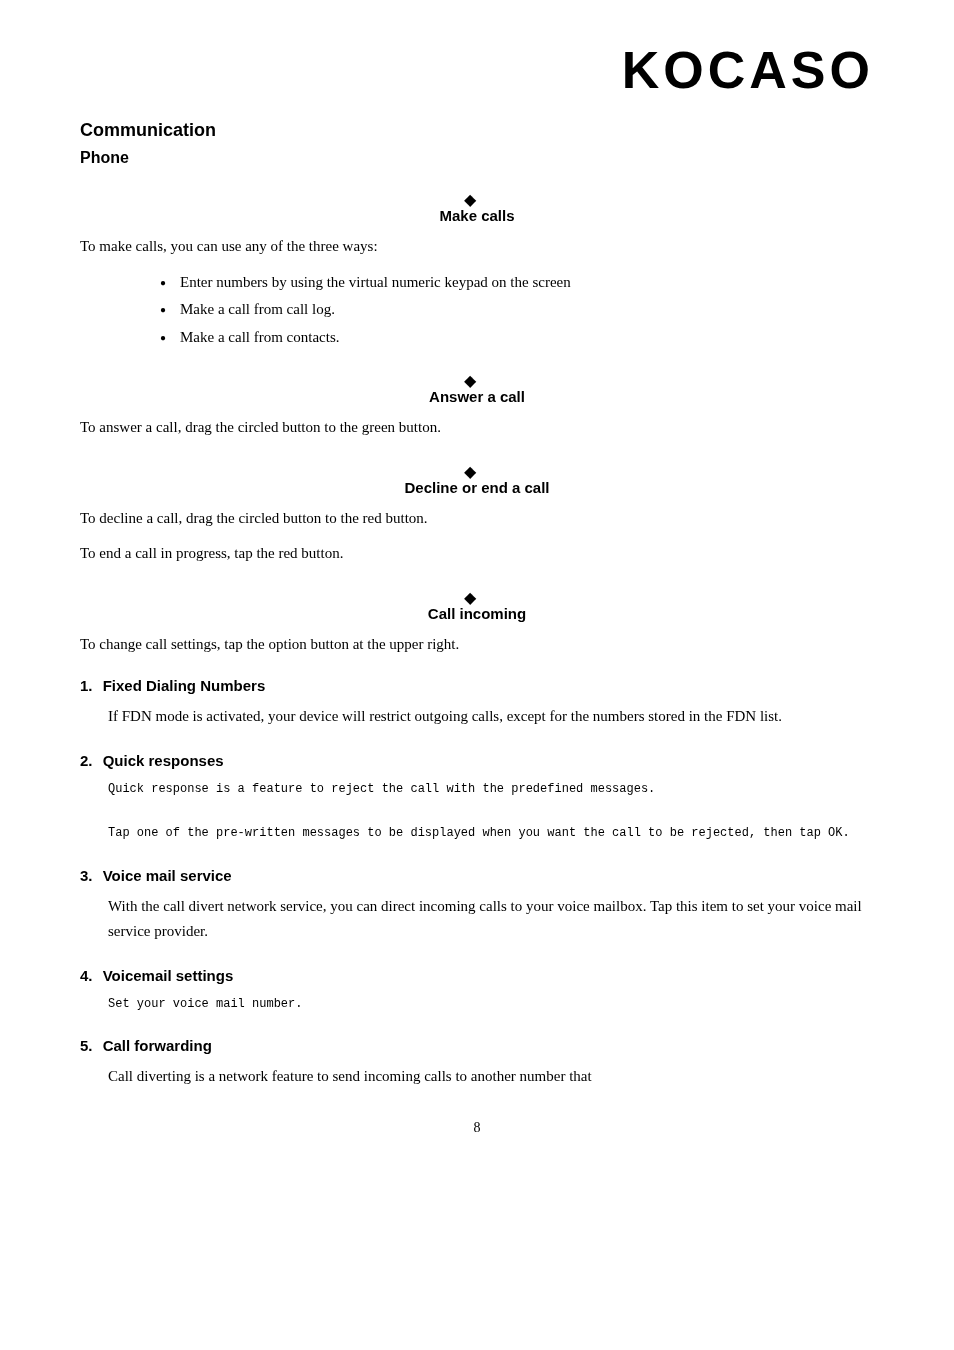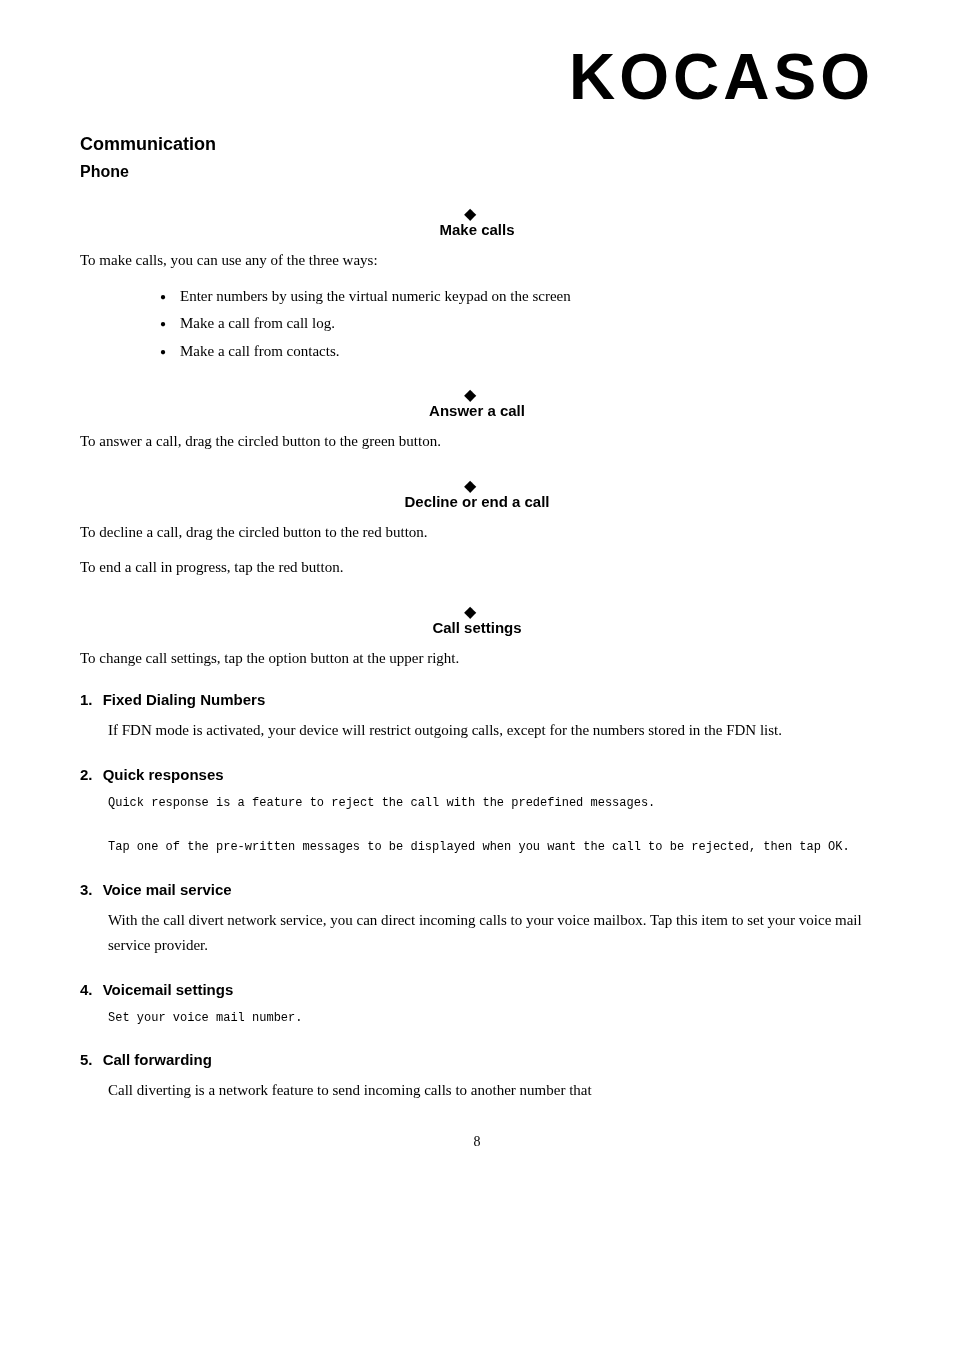--- a/index.html
+++ b/index.html
@@ -24,21 +24,21 @@
       position: relative;
     }
 
     .logo-area {
       text-align: right;
       margin-bottom: 20px;
     }
 
     .logo-text {
       font-family: Arial, Helvetica, sans-serif;
-      font-size: 64px;
+      font-size: 52px;
       font-weight: 900;
       letter-spacing: 4px;
       color: #000;
     }
 
     .section-title {
       font-family: Arial, Helvetica, sans-serif;
       font-size: 18px;
       font-weight: 900;
       margin-bottom: 8px;
@@ -211,21 +211,21 @@
         <span class="diamond-icon"></span>
         <span class="diamond-header-label">Decline or end a call</span>
       </div>
       <p class="body-text">To decline a call, drag the circled button to the red button.</p>
       <p class="body-text">To end a call in progress, tap the red button.</p>
     </div>
 
     <div class="bullet-section">
       <div class="diamond-header">
         <span class="diamond-icon"></span>
-        <span class="diamond-header-label">Call settings</span>
+        <span class="diamond-header-label">Call incoming</span>
       </div>
       <p class="body-text">To change call settings, tap the option button at the upper right.</p>
     </div>
 
     <div class="numbered-section">
       <div class="numbered-header">
         <span style="margin-right: 6px;">1.</span>
         <span>Fixed Dialing Numbers</span>
       </div>
       <p class="indented-body">If FDN mode is activated, your device will restrict outgoing calls, except for the numbers stored in the FDN list.</p>

